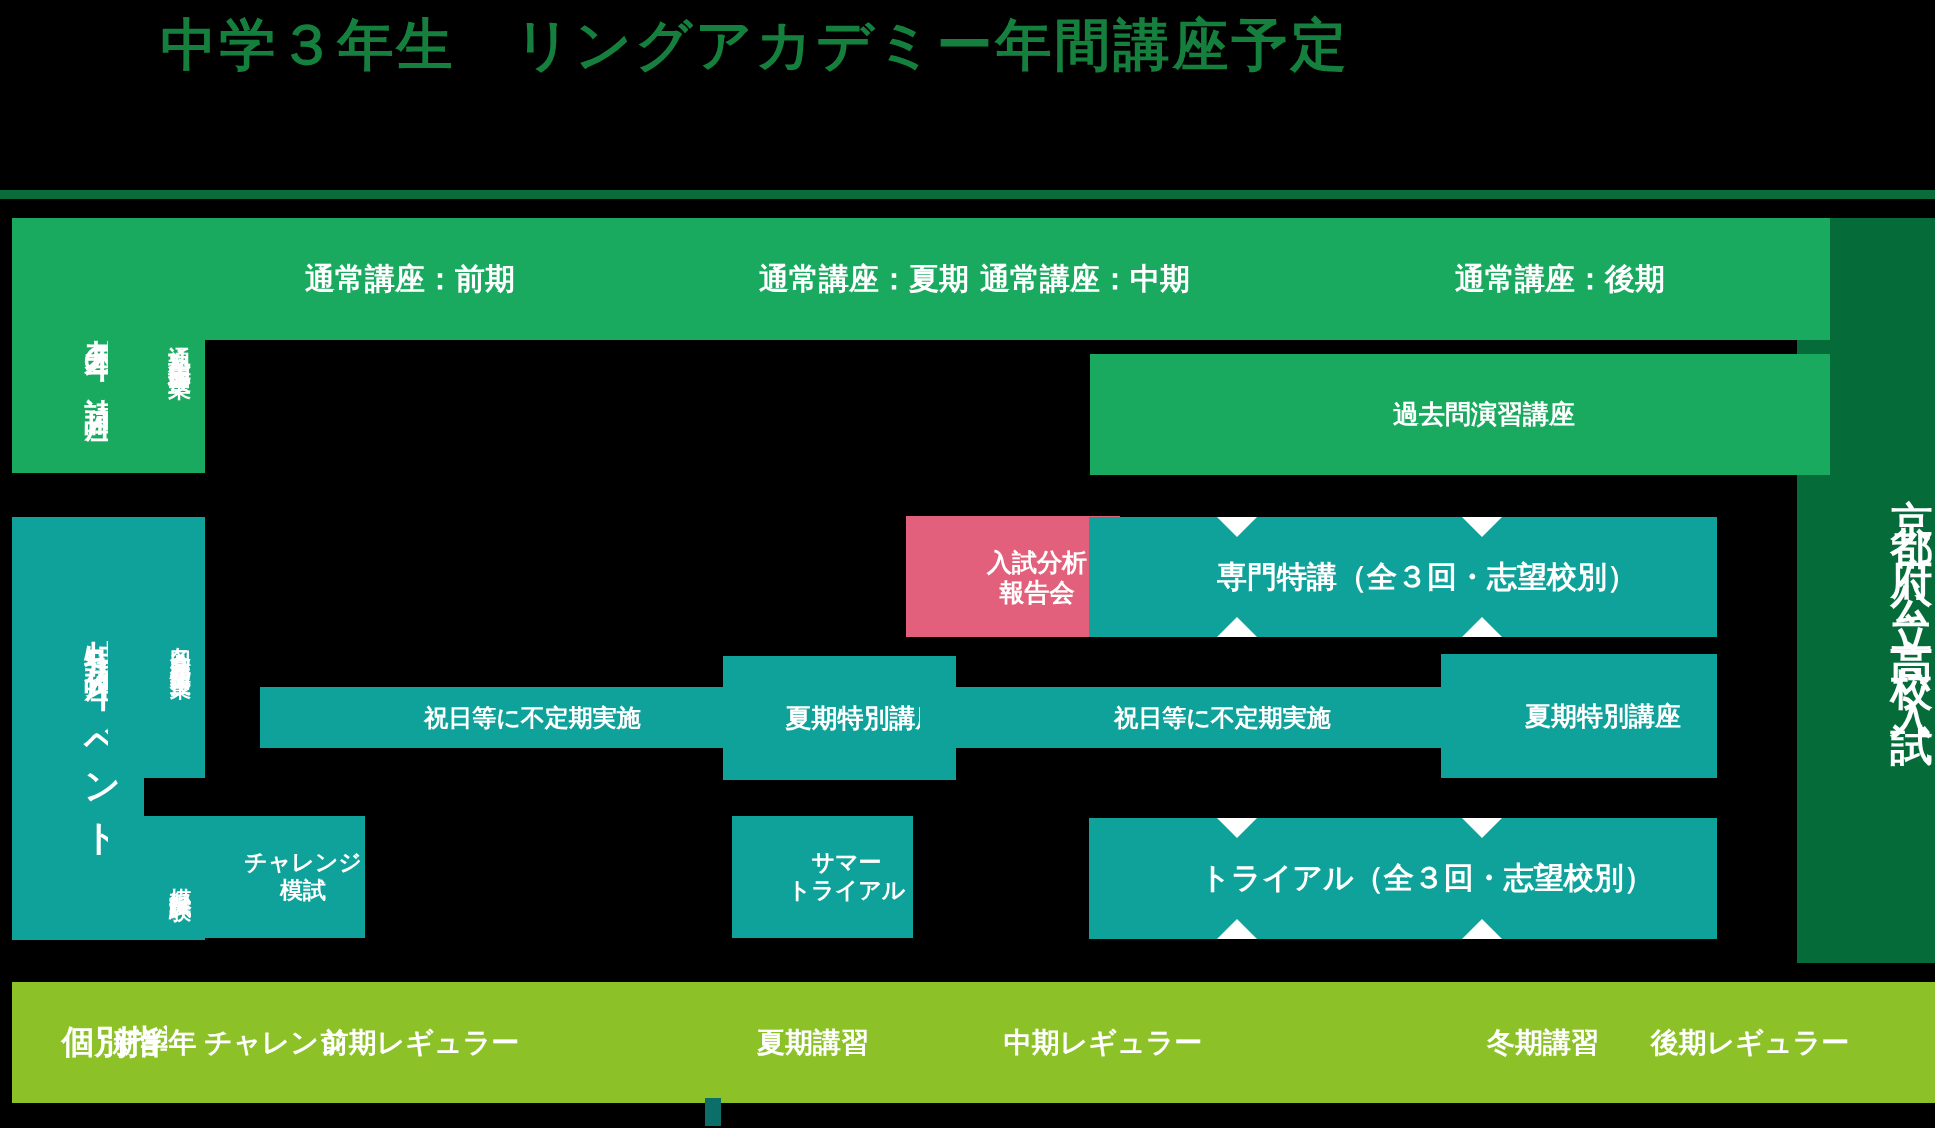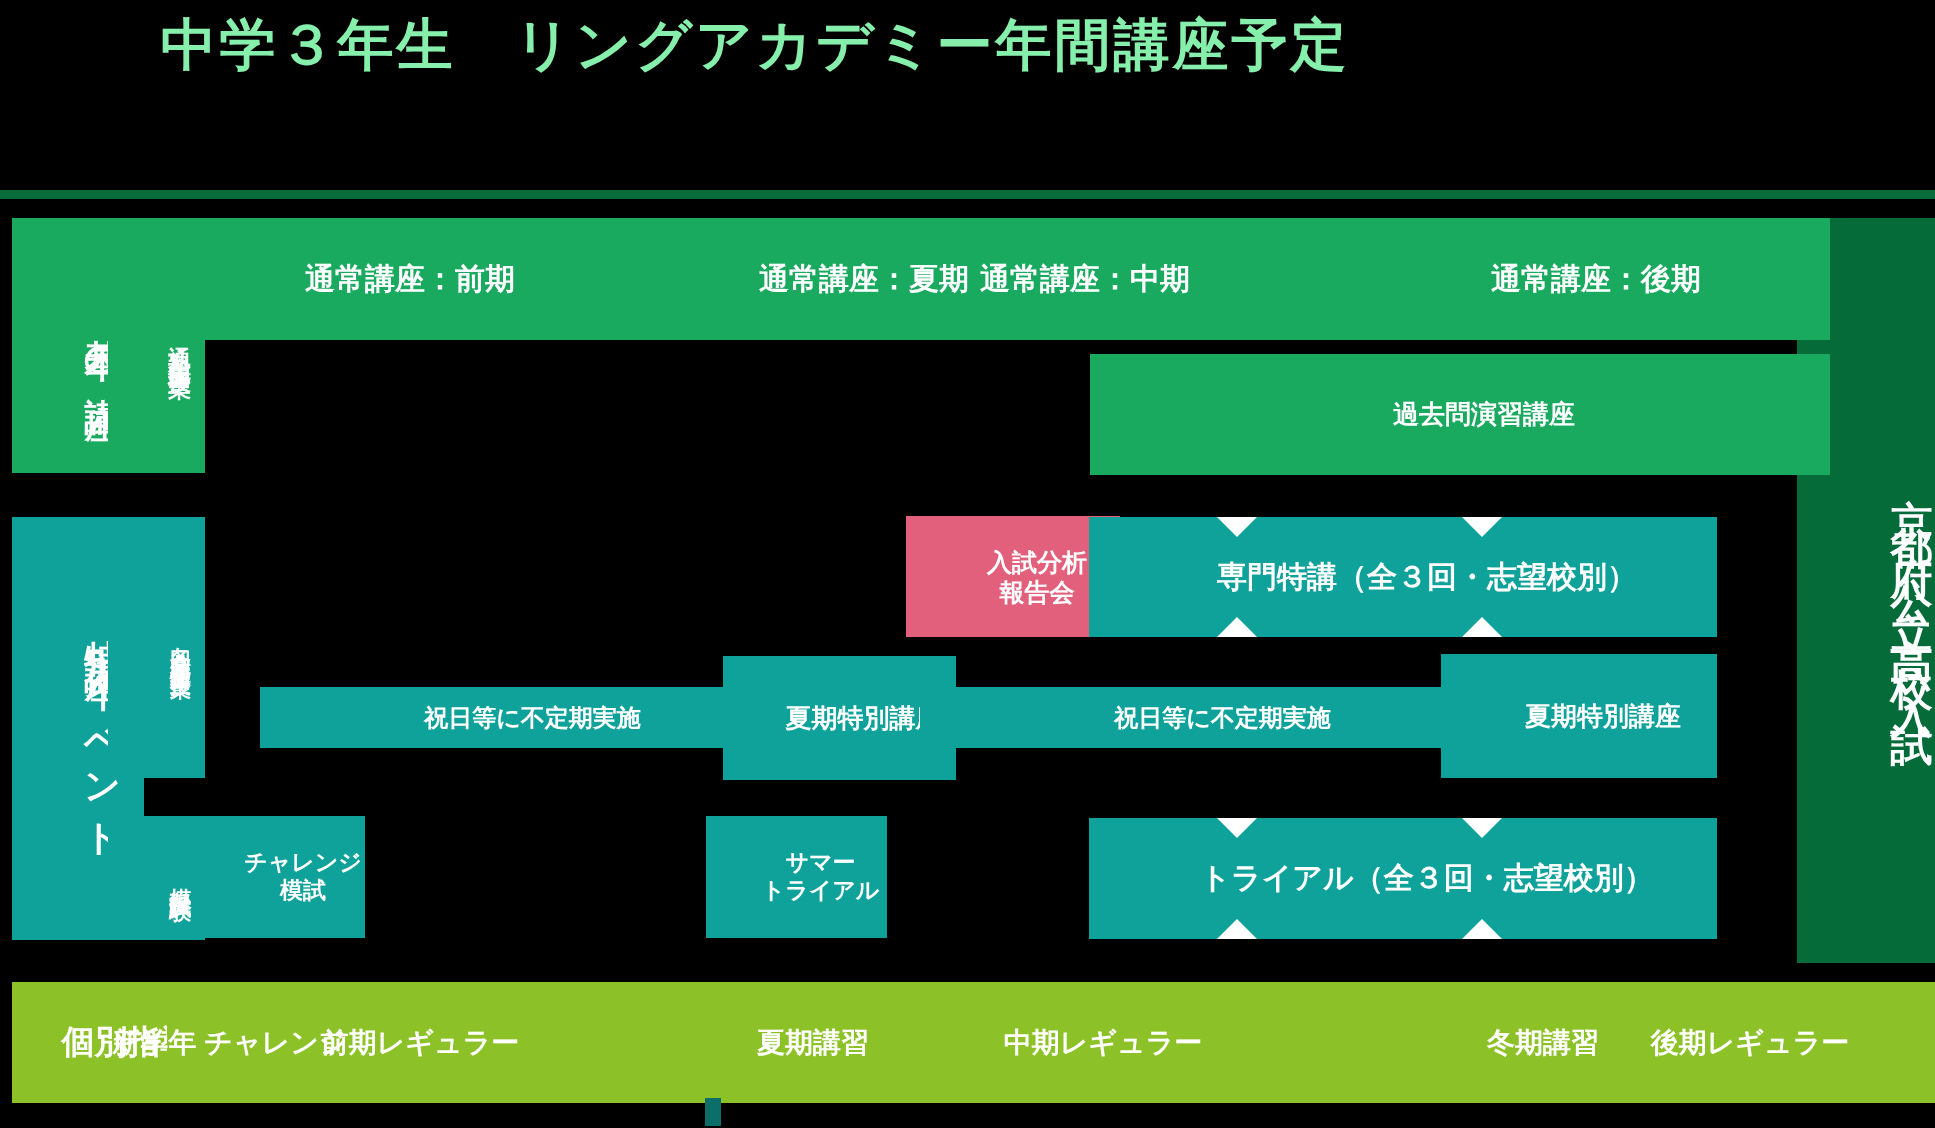--- a/index.html
+++ b/index.html
@@ -3,21 +3,21 @@
 <meta charset="utf-8">
 <style>
   html,body{margin:0;padding:0;background:#000;}
   #canvas{
     position:relative;width:1935px;height:1128px;background:#000;overflow:hidden;
     font-family:"Liberation Sans","DejaVu Sans",sans-serif;font-weight:bold;color:#fff;
   }
   
   .title{
     position:absolute;left:120px;top:10px;width:1270px;height:70px;
-    font-size:56px;letter-spacing:3px;color:#86efac;text-align:center;line-height:70px;white-space:nowrap;
+    font-size:56px;letter-spacing:3px;color:#15803d;text-align:center;line-height:70px;white-space:nowrap;
   }
   .divider{position:absolute;left:0;top:190px;width:1935px;height:9px;background:#0A6C3A;}
   
   .box{position:absolute;display:flex;align-items:center;justify-content:center;text-align:center;padding-left:48px;}
   .green{background:#19A95F;}
   .teal{background:#0FA29A;}
   .pink{background:#E2607B;}
   .darkgreen{background:#046B39;}
   .lime{background:#8CC227;}
   .pre{white-space:pre-line;line-height:1.2;}
@@ -25,31 +25,31 @@
   .vtext{writing-mode:vertical-rl;text-orientation:upright;}
   .label-basic{left:12px;top:218px;width:84px;height:255px;font-size:36px;letter-spacing:6px;}
   .sub-tsujuku{left:108px;top:218px;width:49px;height:255px;font-size:23px;letter-spacing:5px;}
   .label-special{left:12px;top:517px;width:84px;height:423px;font-size:36px;letter-spacing:8px;}
   .sub-kakukai{left:108px;top:517px;width:49px;height:261px;font-size:21px;letter-spacing:4px;}
   .sub-mogi{left:108px;top:816px;width:49px;height:124px;font-size:22px;letter-spacing:4px;}
   .banner-kyoto{left:1797px;top:218px;width:133px;height:745px;font-size:42px;letter-spacing:28px;}
   
   .bar-regular{left:181px;top:218px;width:1601px;height:122px;}
   .bar-regular span{position:absolute;top:50%;transform:translate(-50%,-50%);font-size:30px;white-space:nowrap;}
-  .reg0{left:229px;} .reg1{left:683px;} .reg2{left:904px;} .reg3{left:1415px;}
+  .reg0{left:229px;} .reg1{left:683px;} .reg2{left:904px;} .reg3{left:1379px;}
   .bar-kakomon{left:1090px;top:354px;width:692px;height:121px;font-size:26px;}
   
   .box-analysis{left:906px;top:516px;width:166px;height:121px;font-size:25px;}
   .bar-senmon{left:1089px;top:517px;width:580px;height:120px;font-size:30px;}
   .bar-holiday1{left:260px;top:687px;width:449px;height:61px;font-size:24px;}
   .box-summer-sp{left:723px;top:656px;width:185px;height:124px;font-size:26px;}
   .bar-holiday2{left:920px;top:687px;width:509px;height:61px;font-size:24px;}
   .box-winter-sp{left:1441px;top:654px;width:228px;height:124px;font-size:26px;}
   .box-challenge{left:193px;top:816px;width:124px;height:122px;font-size:23px;}
-  .box-strial{left:706px;top:816px;width:133px;height:122px;font-size:23px;}
+  .box-strial{left:732px;top:816px;width:133px;height:122px;font-size:23px;}
   .bar-trial{left:1089px;top:818px;width:580px;height:121px;font-size:30px;}
   
   .notch{position:absolute;width:0;height:0;transform:translateX(-50%);}
   .notch.down{top:0;border-left:20px solid transparent;border-right:20px solid transparent;border-top:20px solid #fff;}
   .notch.up{bottom:0;border-left:20px solid transparent;border-right:20px solid transparent;border-bottom:20px solid #fff;}
   .nx1{left:148px;} .nx2{left:393px;}
   
   .label-kobetsu{left:12px;top:982px;width:135px;height:121px;font-size:33px;}
   .bar-kobetsu{left:167px;top:982px;width:1768px;height:121px;}
   .bar-kobetsu span{position:absolute;top:50%;transform:translate(-50%,-50%);font-size:28px;white-space:nowrap;text-align:center;}

